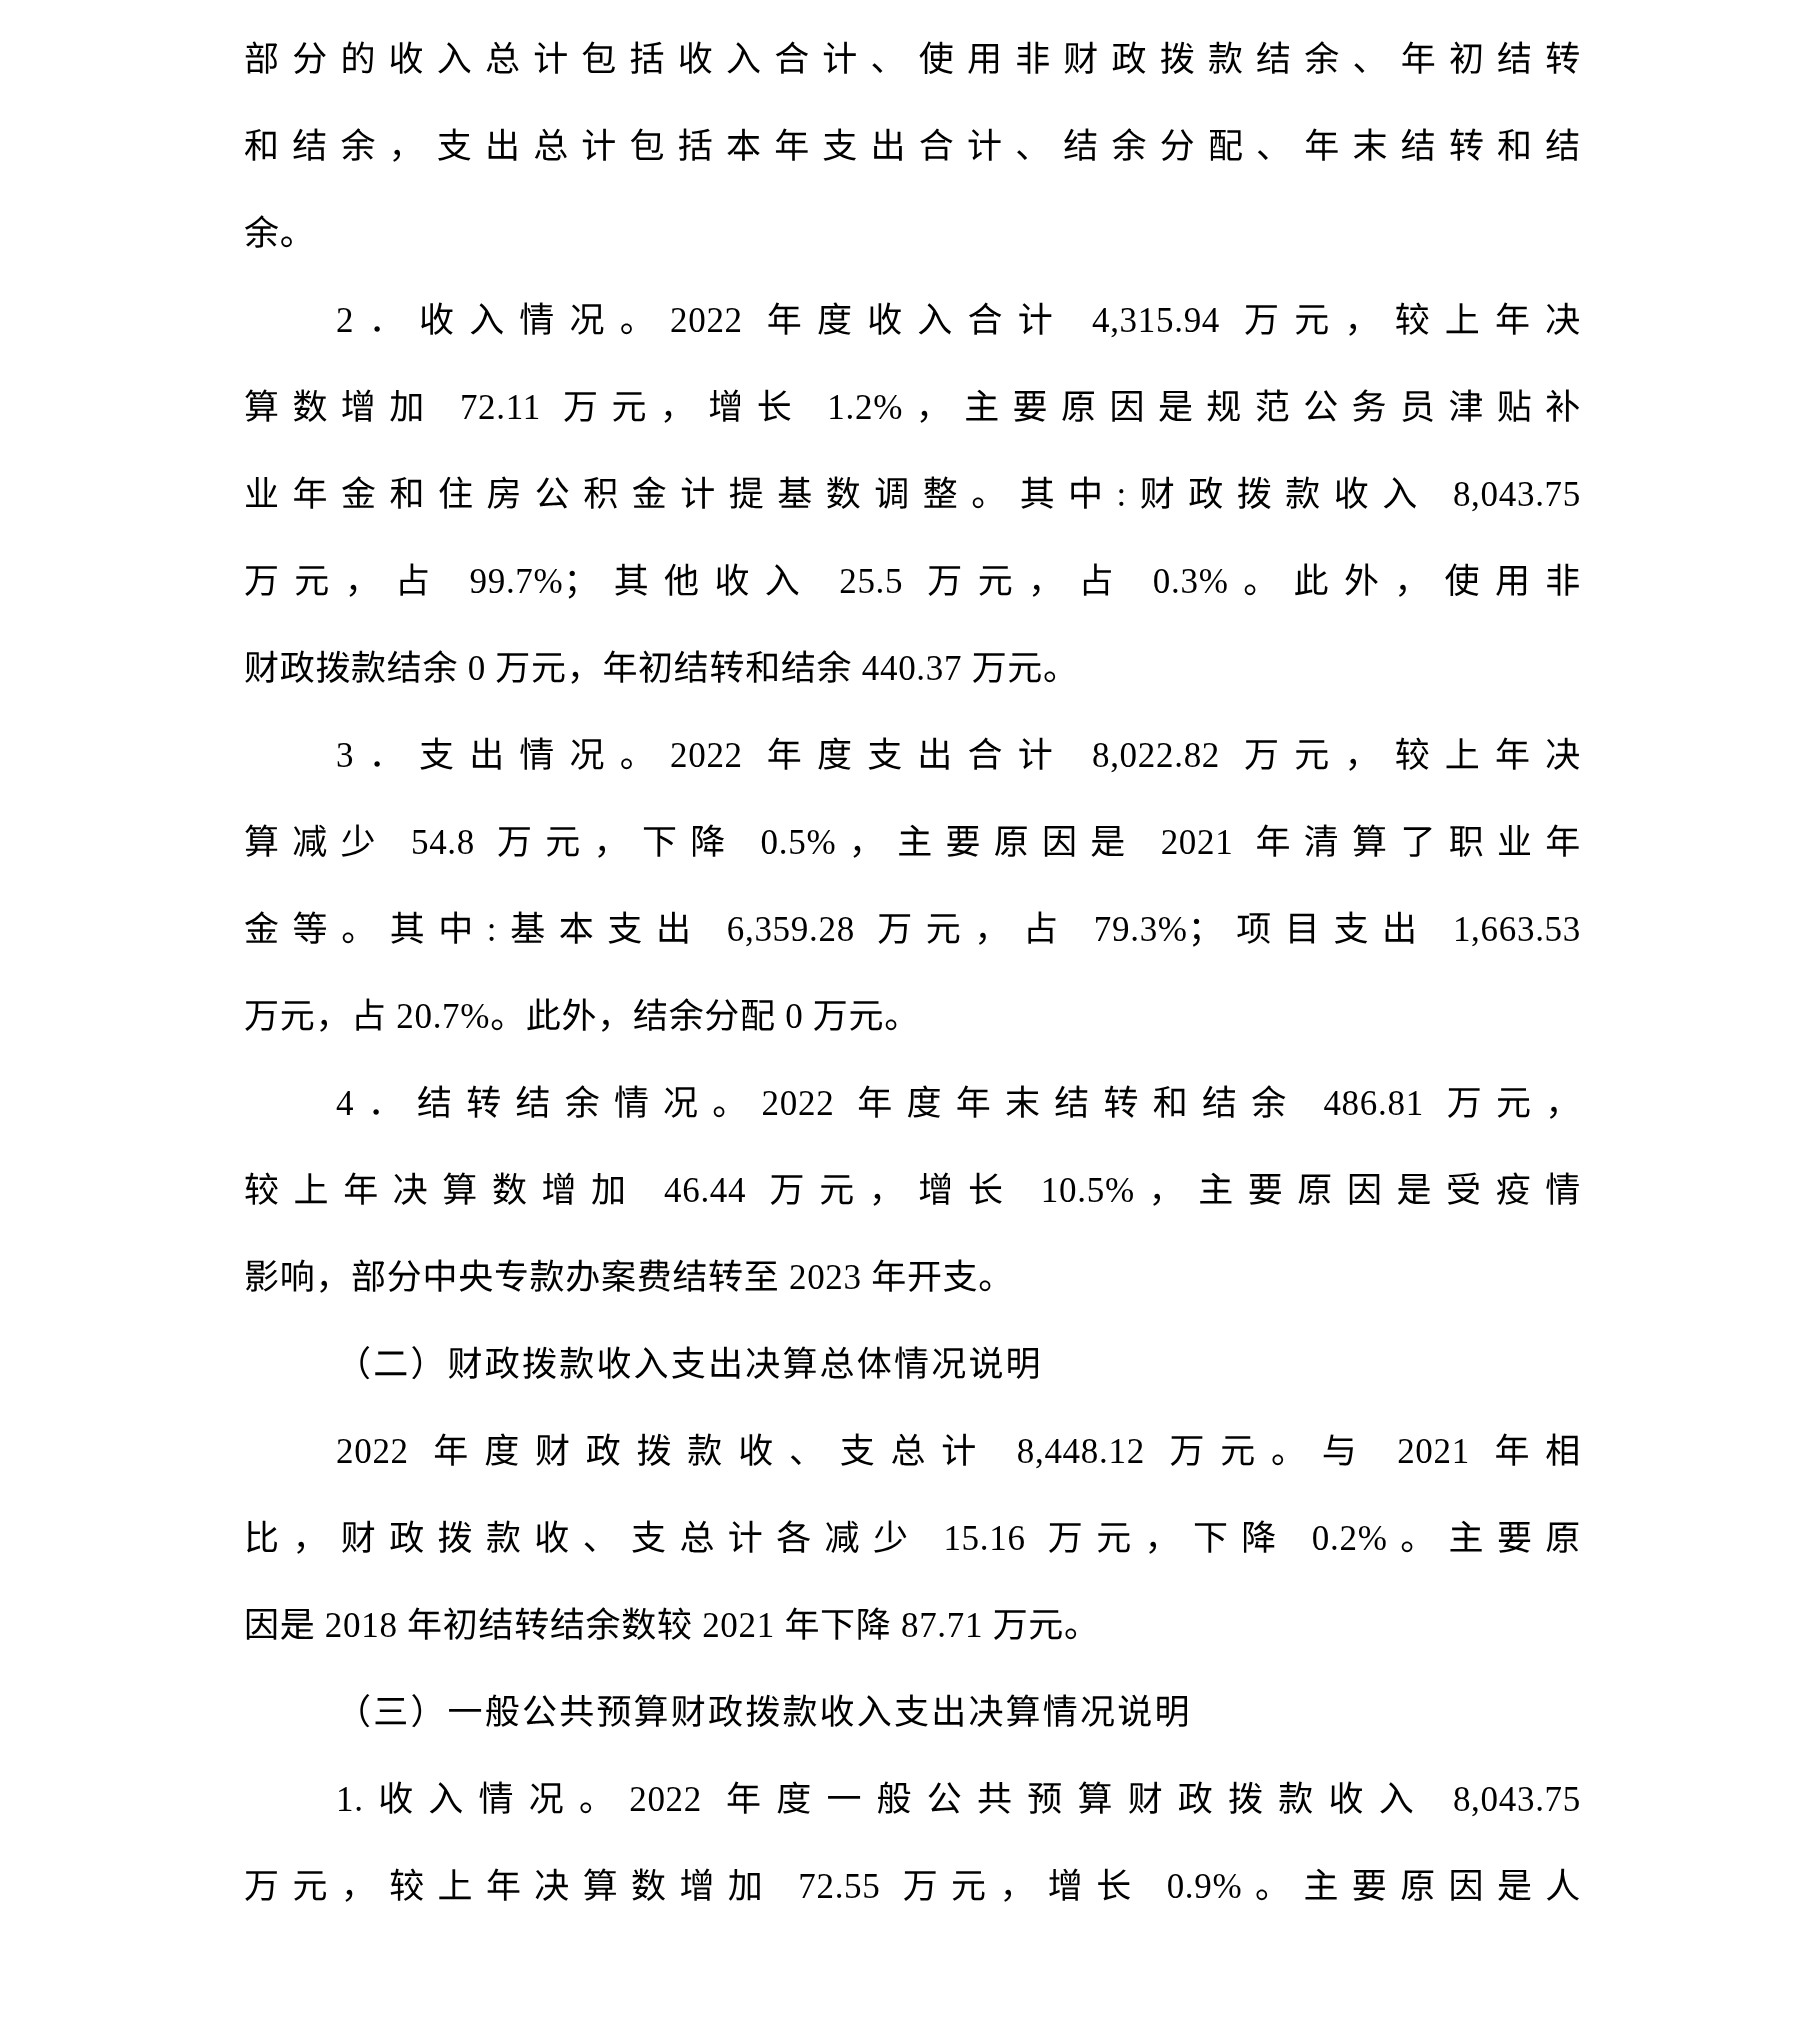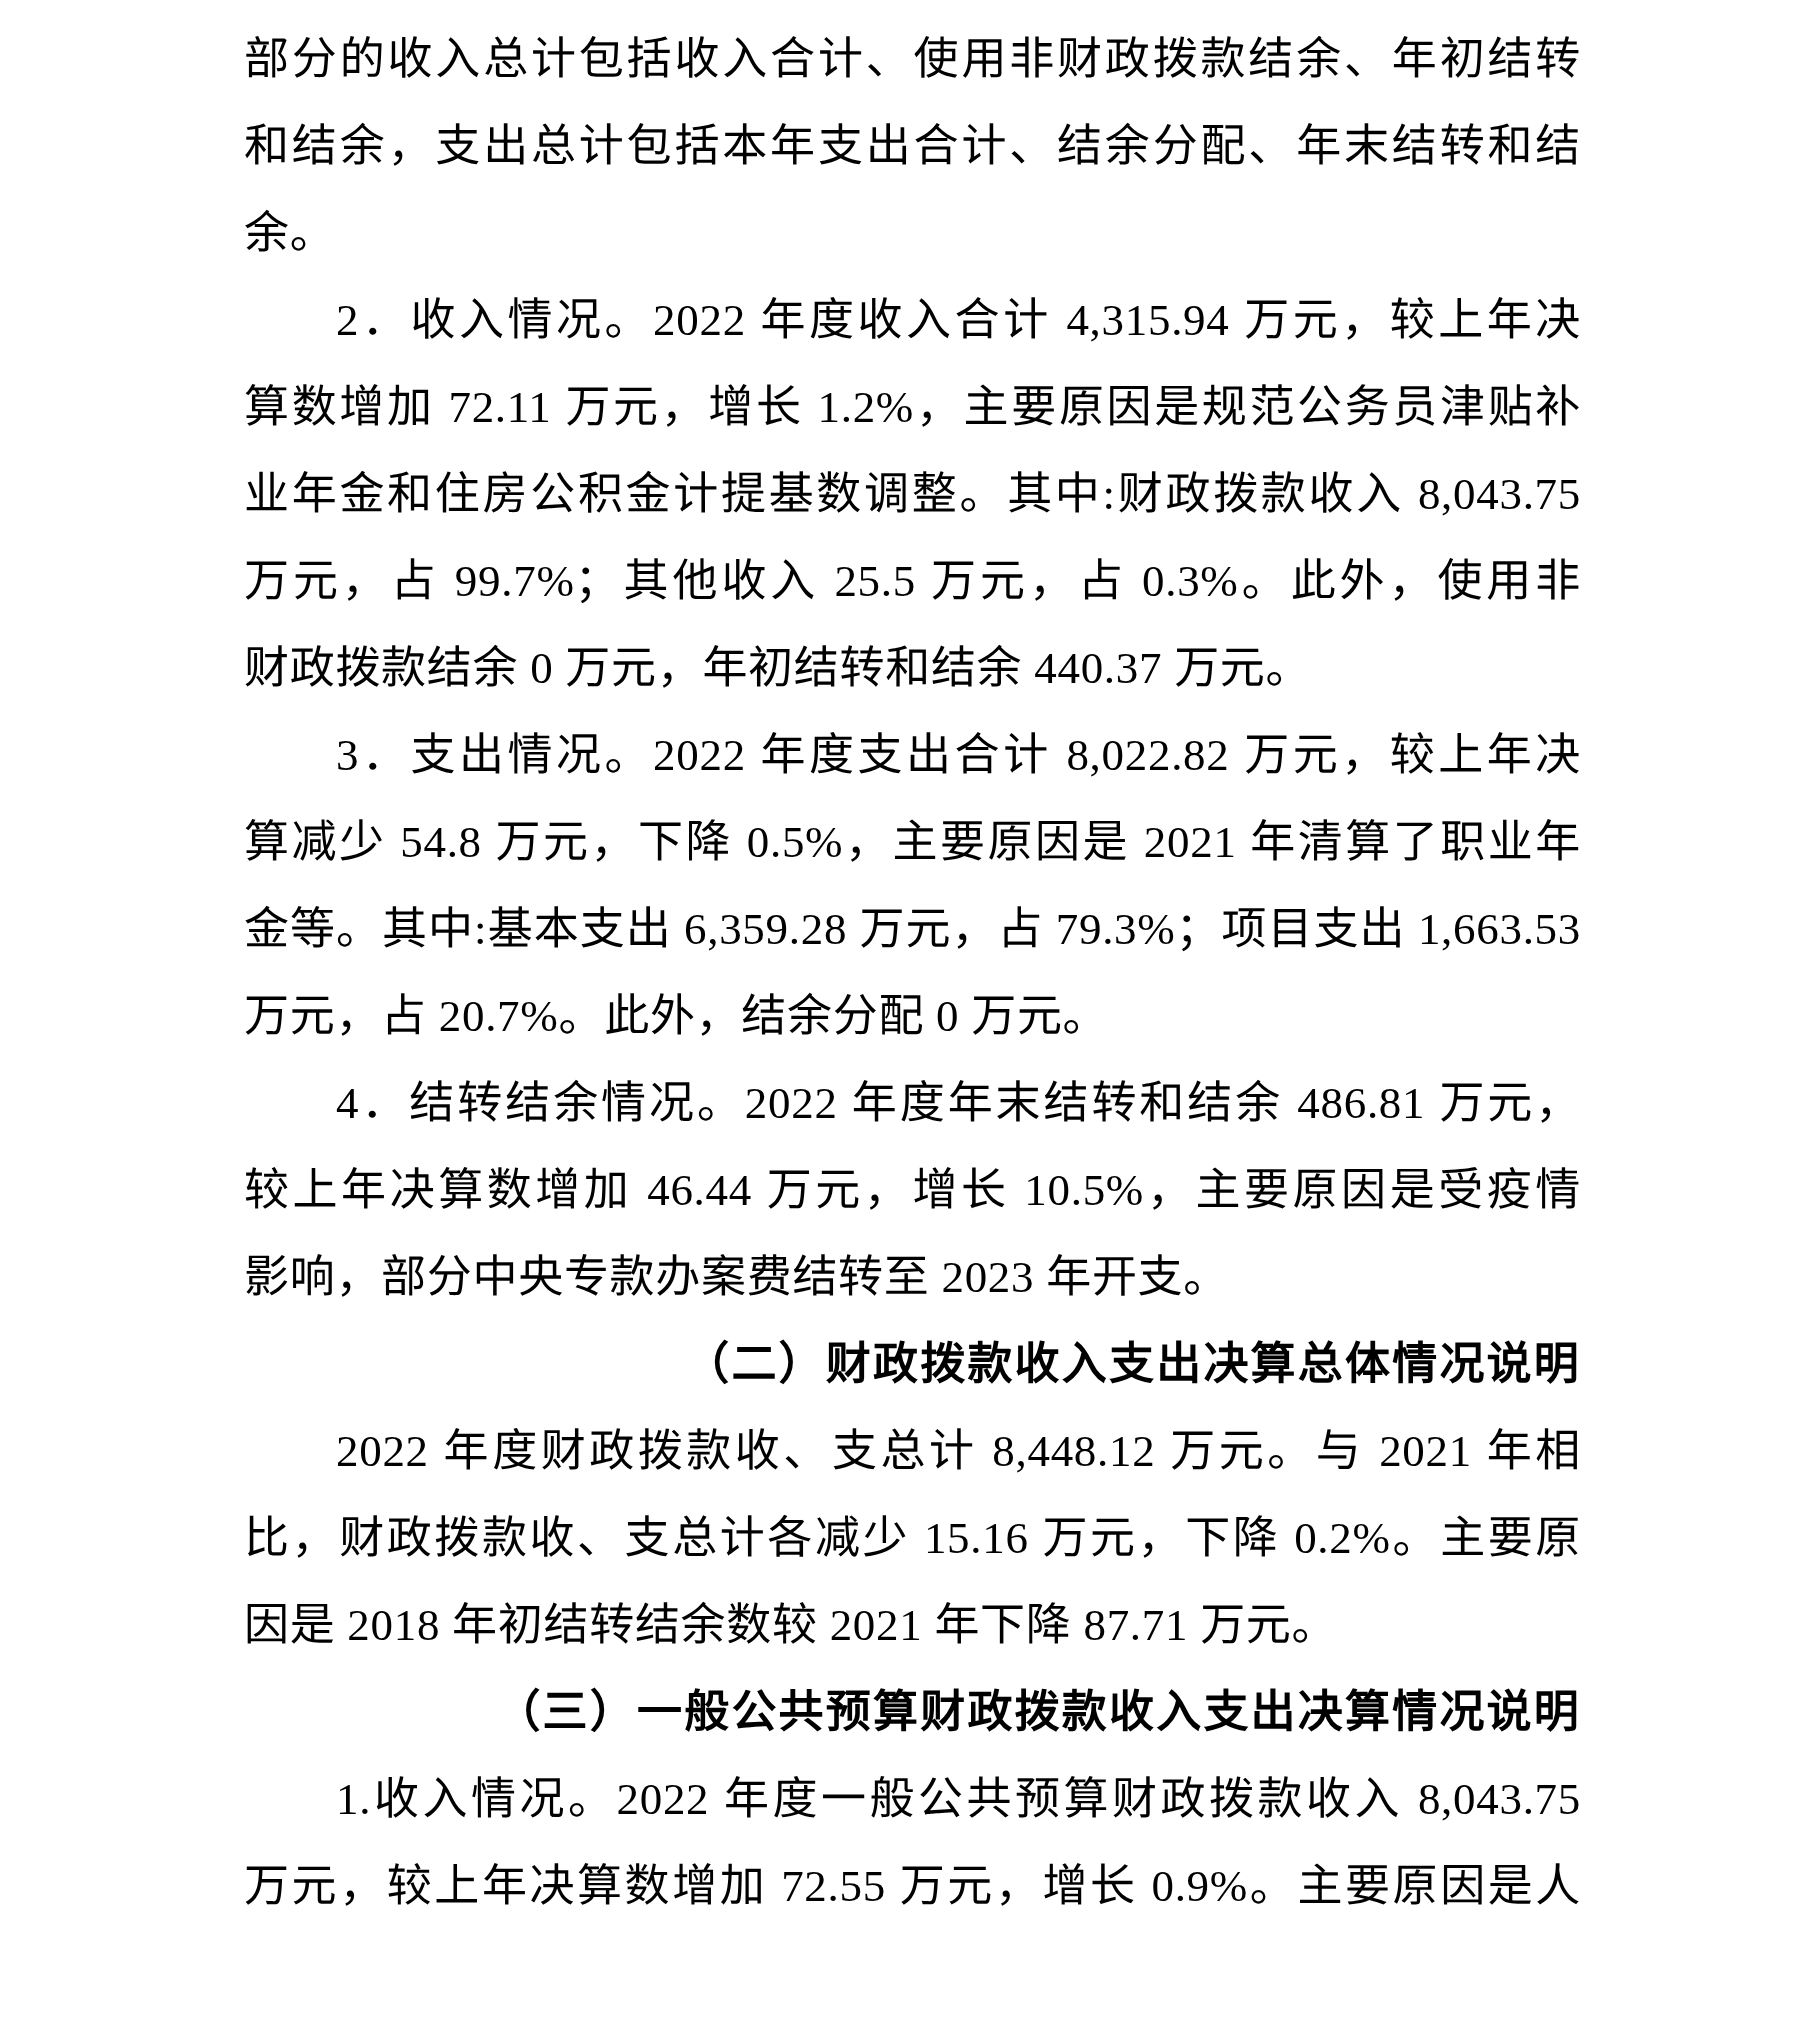--- a/index.html
+++ b/index.html
@@ -10,34 +10,34 @@
     background: #ffffff;
     color: #000000;
     box-sizing: border-box;
     padding: 16px 225px 0 244px;
     overflow: hidden;
     font-family: "Liberation Serif", "DejaVu Serif", serif;
   }
   .line {
     height: 87px;
     line-height: 87px;
-    font-size: 45px;
+    font-size: 35px;
     letter-spacing: 0.7px;
     text-align: left;
     overflow: hidden;
   }
   
   .just {
     text-align: justify;
     text-align-last: justify;
   }
   
   .indent { text-indent: 92px; }
   
-  .heading { font-weight: bold; letter-spacing: 2.2px; text-align: right; }
+  .heading { font-weight: normal; letter-spacing: 2.2px; }
 </style>
 </head>
 <body>
 
 <div class="page">
   <div class="line just">部分的收入总计包括收入合计、使用非财政拨款结余、年初结转</div>
   <div class="line just">和结余，支出总计包括本年支出合计、结余分配、年末结转和结</div>
   <div class="line">余。</div>
   <div class="line just indent">2．收入情况。2022 年度收入合计 4,315.94 万元，较上年决</div>
   <div class="line just">算数增加 72.11 万元，增长 1.2%，主要原因是规范公务员津贴补</div>

